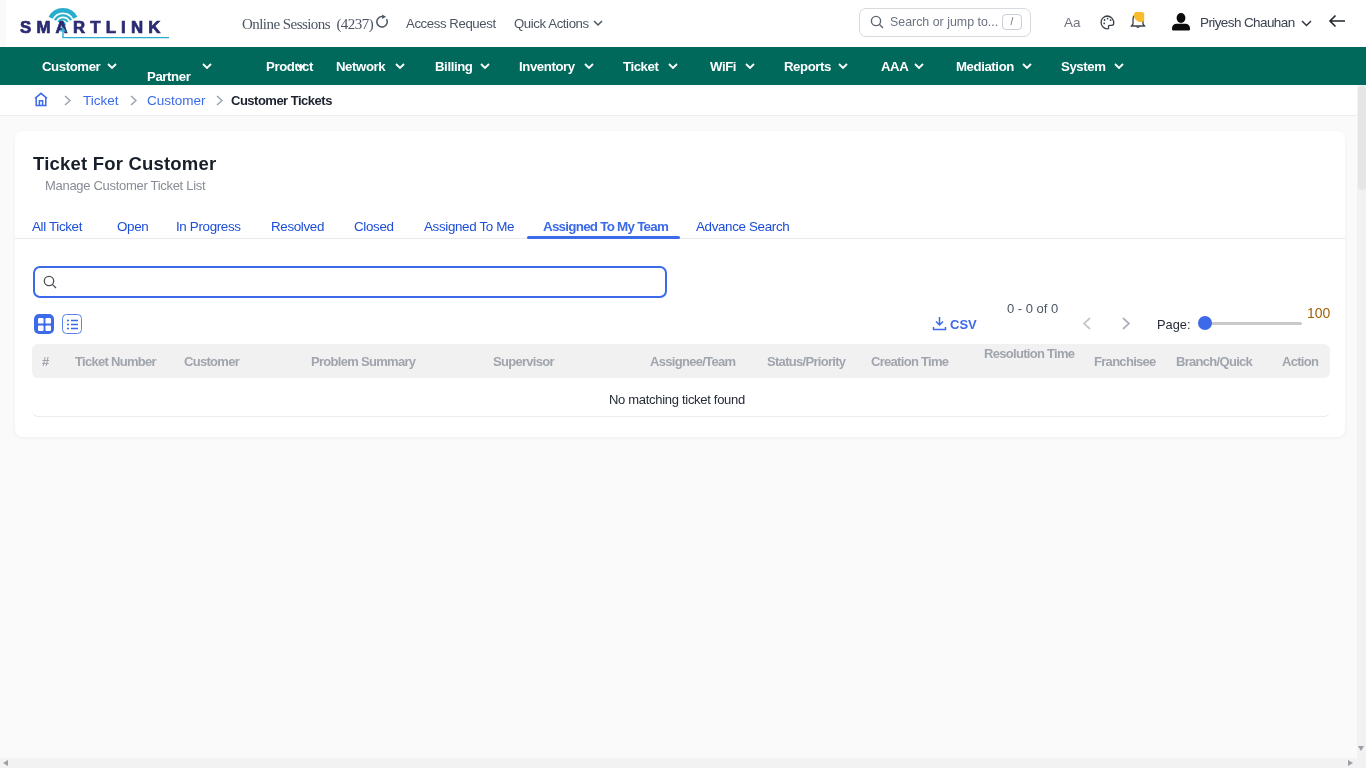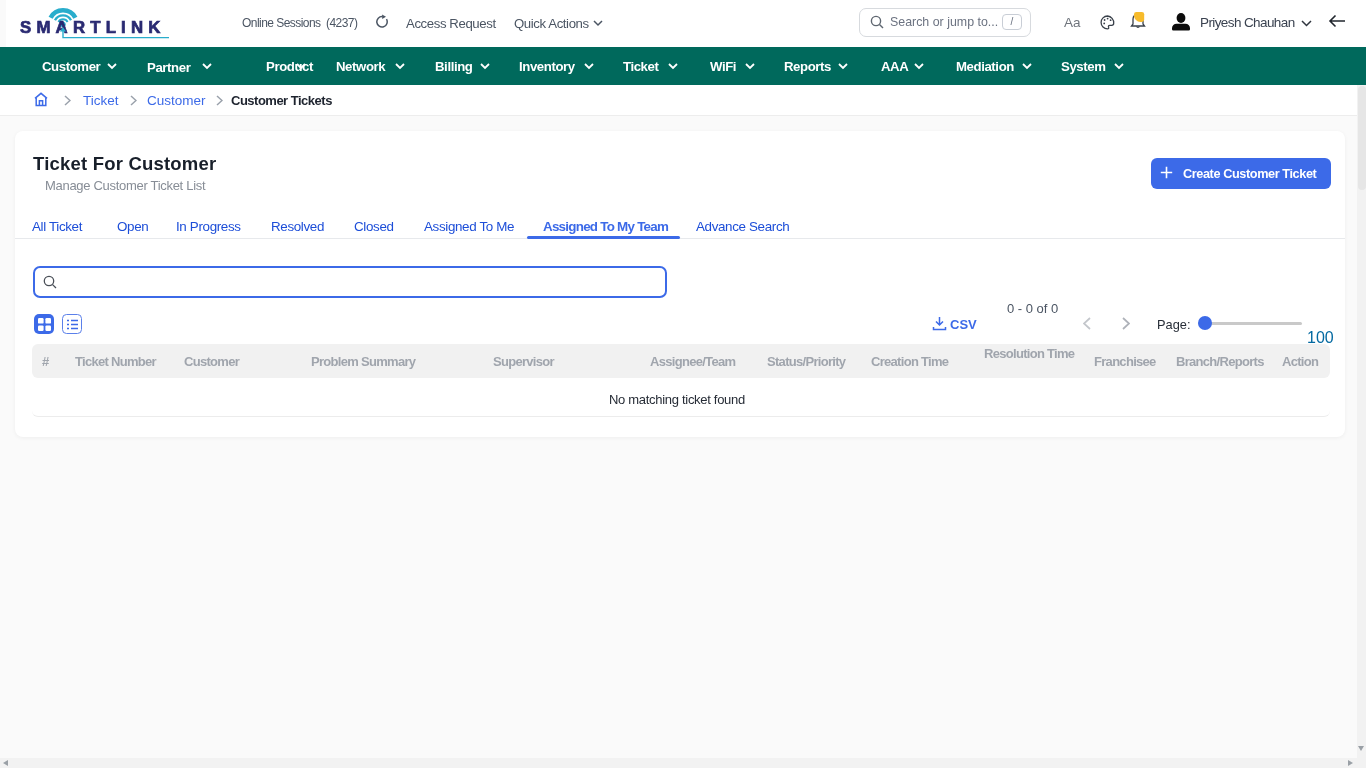--- a/index.html
+++ b/index.html
@@ -26,21 +26,21 @@
     <g fill="none" stroke="#29adcc">
       <path d="M30.6 17.8 A 14 14 0 0 1 55.4 17.8" stroke-width="4.6"></path>
       <path d="M35.0 20.2 A 9 9 0 0 1 51.0 20.2" stroke-width="2.3"></path>
       <path d="M38.4 22.0 A 5.2 5.2 0 0 1 47.6 22.0" stroke-width="1.9"></path>
     </g>
     <circle cx="43" cy="24.5" r="2.7" fill="#29adcc"></circle>
     <text x="0" y="33" font-size="16.8" font-weight="bold" letter-spacing="5.2" fill="#2a2a72" stroke="#2a2a72" stroke-width="0.7" font-family="Liberation Sans">SMARTLINK</text>
     <path d="M43 27.2 L39.9 31.6 L46.1 31.6 Z" fill="#29adcc"></path>
     <path d="M43 30 L43 37.6 L149 37.6" stroke="#29adcc" stroke-width="1.4" fill="none"></path>
   </svg>
-  <span class="hdrtxt" style="left:236px; top:16px; font-size:12px; letter-spacing:-0.55px;">Online Sessions&nbsp; (4237)</span>
+  <span class="hdrtxt" style="left:236px; top:16px; font-size:15px; letter-spacing:-0.55px;font-family:Liberation Serif, serif;">Online Sessions&nbsp; (4237)</span>
   <svg class="abs" style="left:369px; top:14px;" width="14" height="14" viewBox="0 0 14 14">
     <path d="M11.5 5.2 A 5.2 5.2 0 1 1 7.45 2.62" fill="none" stroke="#4b5563" stroke-width="1.5"></path>
     <path d="M7.1 0.4 L11 2.8 L7.2 5.0 Z" fill="#4b5563"></path>
   </svg>
   <span class="hdrtxt" style="left:400px; top:16px; font-size:13.2px; letter-spacing:-0.4px;">Access Request</span>
   <span class="hdrtxt" style="left:508px; top:16px; font-size:13.2px; letter-spacing:-0.4px;">Quick Actions</span>
   <svg class="abs" style="left:587px; top:20px;" width="10" height="7" viewBox="0 0 10 7">
     <path d="M1 1 L5 5 L9 1" fill="none" stroke="#4b5563" stroke-width="1.5"></path>
   </svg>
 
@@ -79,21 +79,21 @@
     <path d="M17 7 L2 7 M7.5 1.5 L2 7 L7.5 12.5" fill="none" stroke="#21262e" stroke-width="1.6"></path>
   </svg>
 </div>
 
 <div id="greenbar"></div>
 <div id="navitems">
 <span class="navtxt" style="left:42px; top:59px;">Customer</span>
 <svg class="navchev" style="left:107px; top:63px;" width="10" height="7" viewBox="0 0 10 7">
       <path d="M1 1 L5 5 L9 1" fill="none" stroke="#fff" stroke-width="1.8"></path>
     </svg>
-<span class="navtxt" style="left:147px; top:60px;">Partner</span>
+<span class="navtxt" style="left:147px; top:69px;">Partner</span>
 <svg class="navchev" style="left:202px; top:63px;" width="10" height="7" viewBox="0 0 10 7">
       <path d="M1 1 L5 5 L9 1" fill="none" stroke="#fff" stroke-width="1.8"></path>
     </svg>
 <span class="navtxt" style="left:241px; top:59px;padding-left:25px;">Product</span>
 <svg class="navchev" style="left:296px; top:63px;" width="10" height="7" viewBox="0 0 10 7">
       <path d="M1 1 L5 5 L9 1" fill="none" stroke="#fff" stroke-width="1.8"></path>
     </svg>
 <span class="navtxt" style="left:336px; top:59px;">Network</span>
 <svg class="navchev" style="left:395px; top:63px;" width="10" height="7" viewBox="0 0 10 7">
       <path d="M1 1 L5 5 L9 1" fill="none" stroke="#fff" stroke-width="1.8"></path>
@@ -147,26 +147,20 @@
   <span class="hdrtxt bluelink" style="left:147px; top:93px; font-size:13.5px; color:#3c6ae8;">Customer</span>
   <svg class="abs" style="left:216px; top:95px;" width="7" height="11" viewBox="0 0 7 11">
       <path d="M1 1 L6 5.5 L1 10" fill="none" stroke="#9aa1ab" stroke-width="1.5"></path>
     </svg>
   <span class="hdrtxt" style="left:231px; top:93px; font-size:13px; letter-spacing:-0.5px; color:#1d232e; font-weight:700;">Customer Tickets</span>
 </div>
 
 <div id="card">
   <div class="abs" style="left:18px; top:22px; font-size:18.5px; font-weight:700; color:#181f2a; letter-spacing:0.2px;">Ticket For Customer</div>
   <div class="abs" style="left:18px; top:47px; font-size:13px; letter-spacing:-0.3px; color:#878d96;margin-left:12px;">Manage Customer Ticket List</div>
-  <div class="abs" style="left:1136px; top:27px; width:180px; height:31px; background:#3c6ae8; border-radius:6px;">
-    <svg class="abs" style="left:8.5px; top:8px;" width="13" height="13" viewBox="0 0 13 13">
-        <path d="M6.5 0.8 L6.5 12.2 M0.8 6.5 L12.2 6.5" stroke="#fff" stroke-width="1.6" fill="none"></path>
-      </svg>
-    <span class="abs" style="left:32px; top:8.5px; font-size:12.7px; font-weight:700; letter-spacing:-0.4px; color:#fff; white-space:nowrap;">Create Customer Ticket</span>
-  </div>
 
   <div class="abs" style="left:0px; top:107px; width:1330px; height:1px; background:#e7e9ec;"></div>
   <div class="abs" style="left:512px; top:105px; width:153px; height:3px; background:#3c6ae8; border-radius:2px;"></div>
   <span class="tab" style="left:17px;">All Ticket</span>
   <span class="tab" style="left:102px;">Open</span>
   <span class="tab" style="left:161px;">In Progress</span>
   <span class="tab" style="left:256px;">Resolved</span>
   <span class="tab" style="left:339px;">Closed</span>
   <span class="tab" style="left:409px;">Assigned To Me</span>
   <span class="tab" style="left:528px; color:#3c6ae8; font-weight:700; letter-spacing:-0.75px;">Assigned To My Team</span>
@@ -203,34 +197,34 @@
   <span class="abs" style="left:992px; top:170px; font-size:13px; color:#4b5563; white-space:nowrap;">0 - 0 of 0</span>
   <svg class="abs" style="left:1068px; top:186px;" width="8" height="13" viewBox="0 0 8 13">
       <path d="M7 1 L1 6.5 L7 12" fill="none" stroke="#c3c6cb" stroke-width="1.7"></path>
     </svg>
   <svg class="abs" style="left:1107px; top:186px;" width="8" height="13" viewBox="0 0 8 13">
       <path d="M1 1 L7 6.5 L1 12" fill="none" stroke="#aeb2b9" stroke-width="1.7"></path>
     </svg>
   <span class="abs" style="left:1142px; top:186px; font-size:12.8px; color:#272d37; white-space:nowrap;">Page:</span>
   <div class="abs" style="left:1183px; top:190.5px; width:104px; height:3px; background:#c9c9c9; border-radius:2px;"></div>
   <div class="abs" style="left:1183px; top:185px; width:14px; height:14px; background:#3c6ae8; border-radius:50%;"></div>
-  <span class="abs" style="left:1292px; top:198px; font-size:16px; color:#0369a1;">100</span>
+  <span class="abs" style="left:1292px; top:174px; font-size:14px; color:#a16207;">100</span>
 
   <div class="abs" style="left:17px; top:213px; width:1298px; height:34px; background:#f1f1f1; border-radius:6px;"></div>
   <span class="th" style="left:27px; top:223px;">#</span>
   <span class="th" style="left:60px; top:223px;">Ticket Number</span>
   <span class="th" style="left:169px; top:223px;">Customer</span>
   <span class="th" style="left:296px; top:223px;">Problem Summary</span>
   <span class="th" style="left:478px; top:223px;">Supervisor</span>
   <span class="th" style="left:635px; top:223px;">Assignee/Team</span>
   <span class="th" style="left:752px; top:223px;">Status/Priority</span>
   <span class="th" style="left:856px; top:223px;">Creation Time</span>
   <span class="th" style="left:969px; top:215px;">Resolution Time</span>
   <span class="th" style="left:1079px; top:223px;">Franchisee</span>
-  <span class="th" style="left:1161px; top:223px;">Branch/Reports</span>
+  <span class="th" style="left:1161px; top:223px;">Branch/Quick</span>
   <span class="th" style="left:1267px; top:223px;">Action</span>
 
   <div class="abs" style="left:17px; top:247px; width:1298px; height:39px; background:#fff; border-bottom:1px solid #ececec; border-radius:0 0 6px 6px;"></div>
   <span class="abs" style="left:594px; top:261px; font-size:13px; letter-spacing:-0.3px; color:#262c36;">No matching ticket found</span>
 </div>
 
 <div class="abs" style="left:1357px; top:85px; width:9px; height:673px; background:#f2f2f2;"></div>
 <div class="abs" style="left:1357.5px; top:86px; width:8px; height:104px; background:#e6e6e6; border-radius:4px;"></div>
 <div class="abs" style="left:1358px; top:746px; width:0; height:0; border-left:3.5px solid transparent; border-right:3.5px solid transparent; border-top:5px solid #9aa0a6;"></div>
 <div class="abs" style="left:0px; top:758px; width:1366px; height:10px; background:#f2f2f2;"></div>

